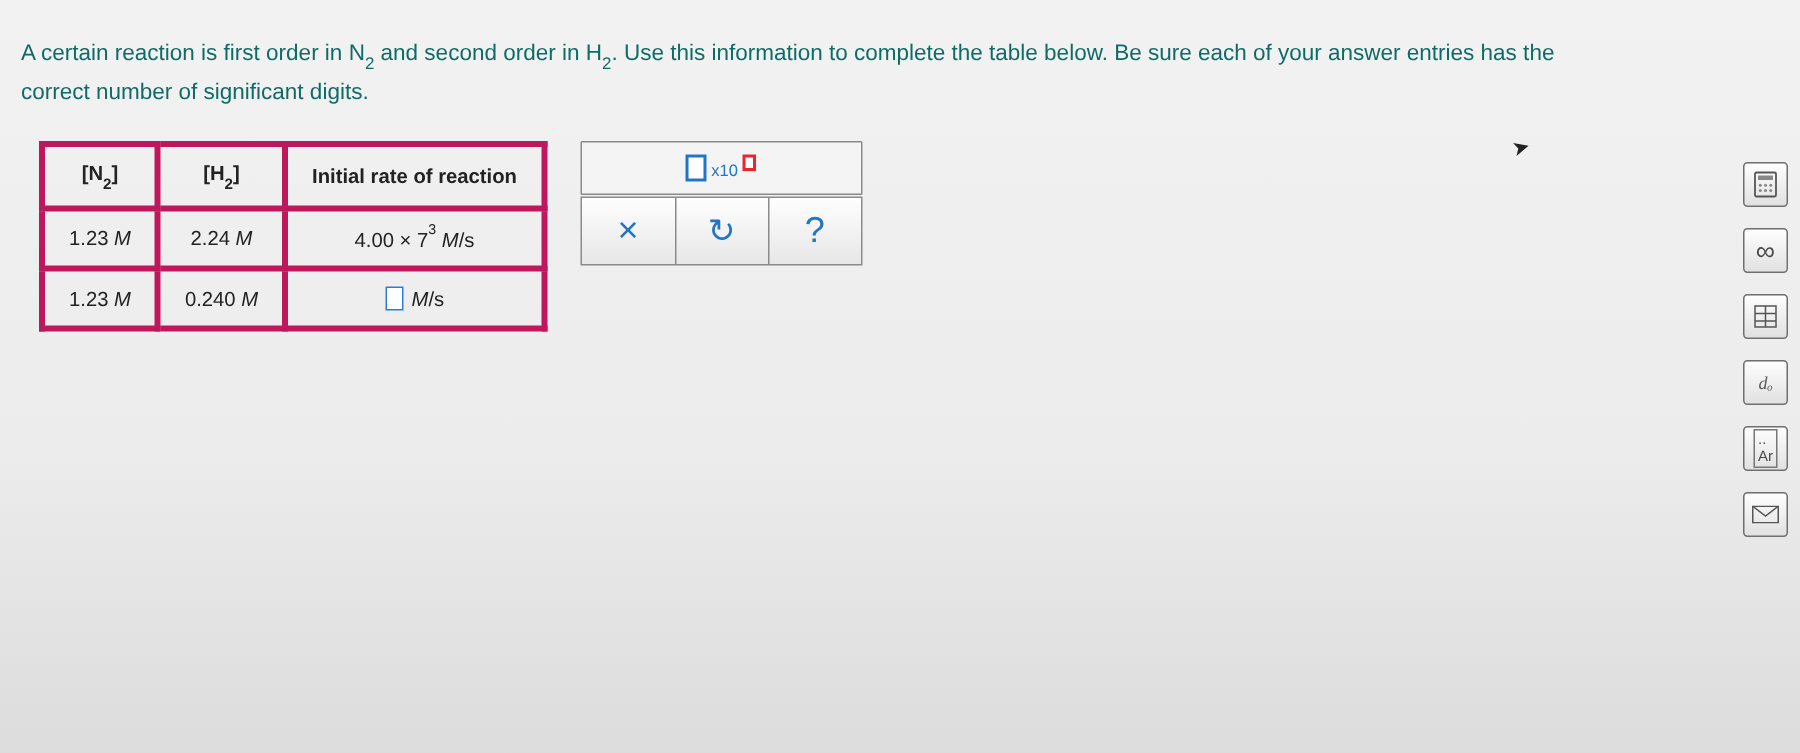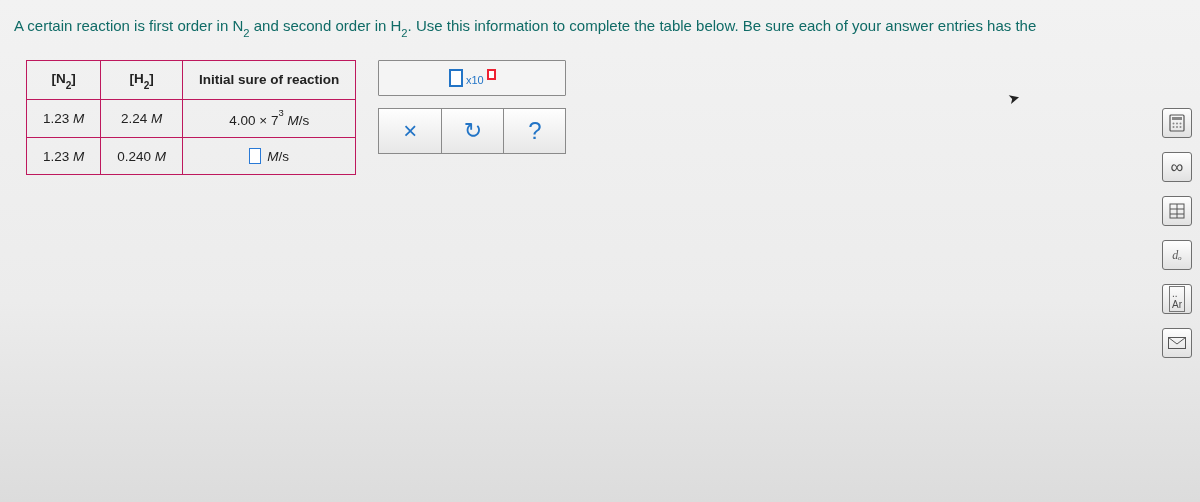--- a/index.html
+++ b/index.html
@@ -8,41 +8,41 @@
     width: 1200px;
     height: 502px;
     background: linear-gradient(180deg, #f2f2f2 0%, #ececec 60%, #dcdcdc 100%);
     font-family: Arial, Helvetica, sans-serif;
     font-size: 14px;
     color: #0f6b66;
     position: relative;
     overflow: hidden;
   }
   .problem-text {
-    padding: 14px 40px 0 14px;
+    padding: 24px 40px 0 14px;
     line-height: 1.6;
     color: #0f6b66;
     font-size: 15px;
   }
   .sub { font-size: 0.75em; vertical-align: sub; position: relative; top: 2px; }
   .sup { font-size: 0.7em; vertical-align: super; position: relative; top: -3px; }
 
   .work-area {
     display: flex;
     align-items: flex-start;
     gap: 22px;
     padding: 20px 14px 0 26px;
   }
 
   table.data-table {
     border-collapse: collapse;
     background: transparent;
   }
   table.data-table th, table.data-table td {
-    border: 1px solid #be185d;
+    border: 4px solid #be185d;
     padding: 10px 16px;
     text-align: center;
     color: #222;
     font-weight: normal;
     font-size: 13.5px;
     background: rgba(255,255,255,0.0);
   }
   table.data-table th {
     font-weight: bold;
     background: rgba(255,255,255,0.0);
@@ -58,21 +58,21 @@
     height: 16px;
     border: 1.5px solid #2a7ad6;
     background: #fff;
     vertical-align: -3px;
     margin-right: 2px;
   }
 
   .palette {
     display: flex;
     flex-direction: column;
-    gap: 12px;
+    gap: 1px;
   }
   .pal-top {
     border: 1px solid #8a8a8a;
     padding: 8px 24px;
     background: rgba(255,255,255,0.25);
     border-radius: 1px;
     display: flex;
     align-items: center;
     justify-content: center;
   }
@@ -151,30 +151,31 @@
     font-size: 14px;
     color: #222;
     transform: rotate(-15deg);
   }
 </style>
 </head>
 <body>
 
 <div class="problem-text">
   <span>A certain reaction is first order in </span><span><span>N</span><span class="sub">2</span></span><span> and second order in </span><span><span>H</span><span class="sub">2</span></span><span>. Use this information to complete the table below. Be sure each of your answer entries has the</span><br>
+  <span>correct number of significant digits.</span>
 </div>
 
 <div class="work-area">
 
   <table class="data-table">
     <thead>
       <tr>
         <th class="conc-cell">[<span>N</span><span class="sub">2</span>]</th>
         <th class="conc-cell">[<span>H</span><span class="sub">2</span>]</th>
-        <th class="rate-cell">Initial sure of reaction</th>
+        <th class="rate-cell">Initial rate of reaction</th>
       </tr>
     </thead>
     <tbody>
       <tr>
         <td><span>1.23 </span><span class="italic">M</span></td>
         <td><span>2.24 </span><span class="italic">M</span></td>
         <td class="rate-cell">
           <span>4.00 × 7</span><span class="sup">3</span>&nbsp;<span class="italic">M</span><span>/s</span>
         </td>
       </tr>

